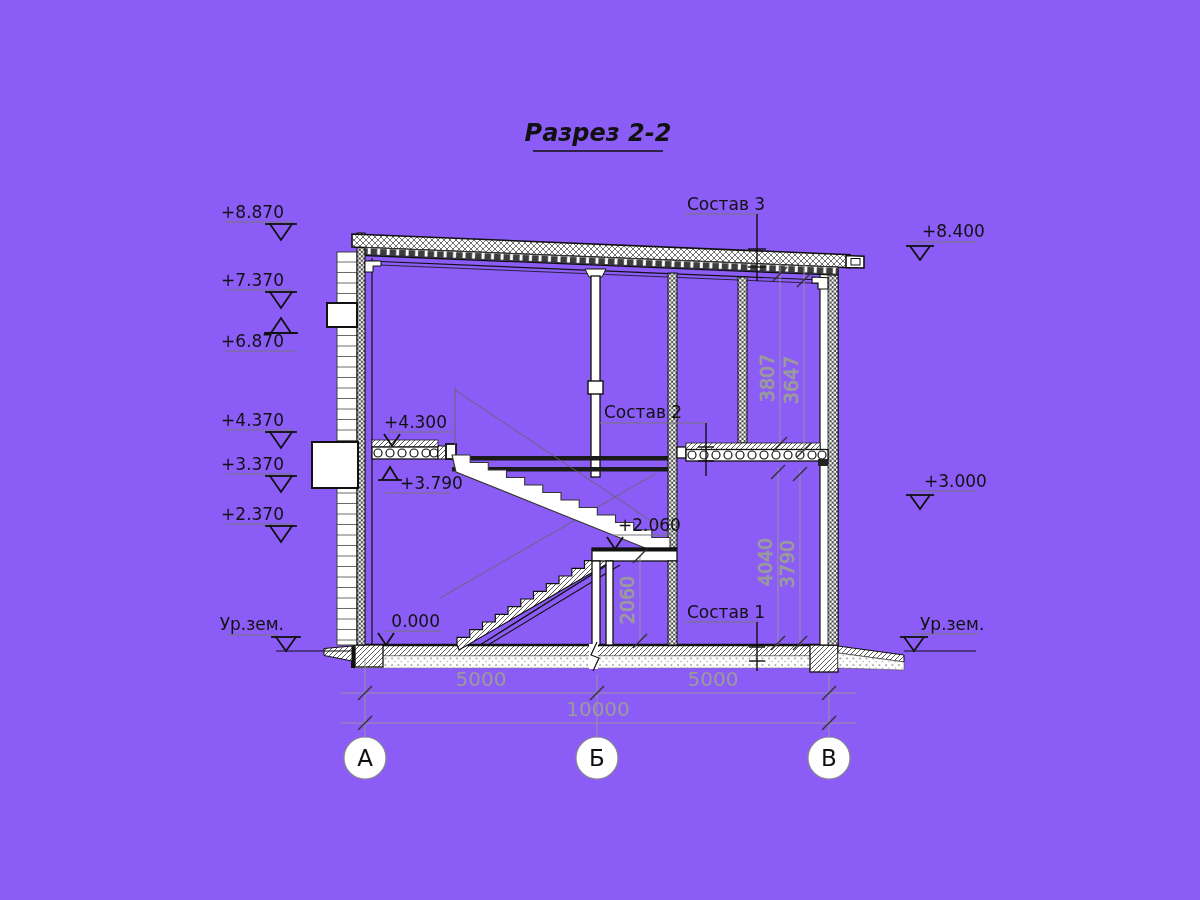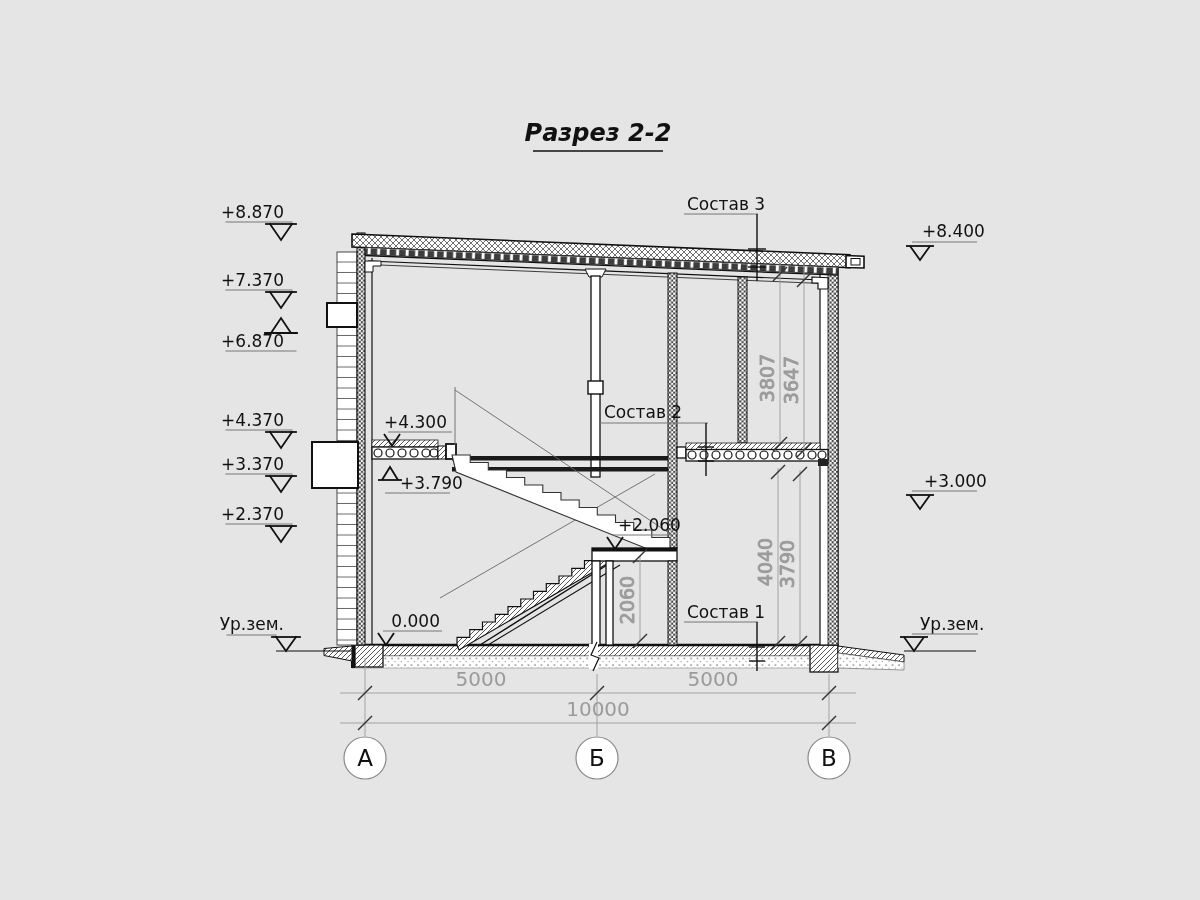--- a/index.html
+++ b/index.html
@@ -1,16 +1,16 @@
 <!DOCTYPE html>
 <html><head>
 <meta charset="utf-8">
 <style>
   html,body{margin:0;padding:0;background:#fff;}
-  .page{width:1200px;height:900px;background:#e5e5e5;position:relative;overflow:hidden;
+  .page{width:1200px;height:900px;background:#8b5cf6;position:relative;overflow:hidden;
         font-family:"DejaVu Sans", sans-serif;}
   svg{display:block;}
   text{font-family:"DejaVu Sans", sans-serif;fill:#111;}
   .title{font-size:24px;font-style:italic;font-weight:bold;}
   .mark{font-size:17px;}
   .callout{font-size:17px;}
   .dim{font-size:20px;fill:#9b9b9b;}
   .dimv{font-size:19px;fill:#9b9b9b;}
   .axis{font-size:23px;}
 </style>

